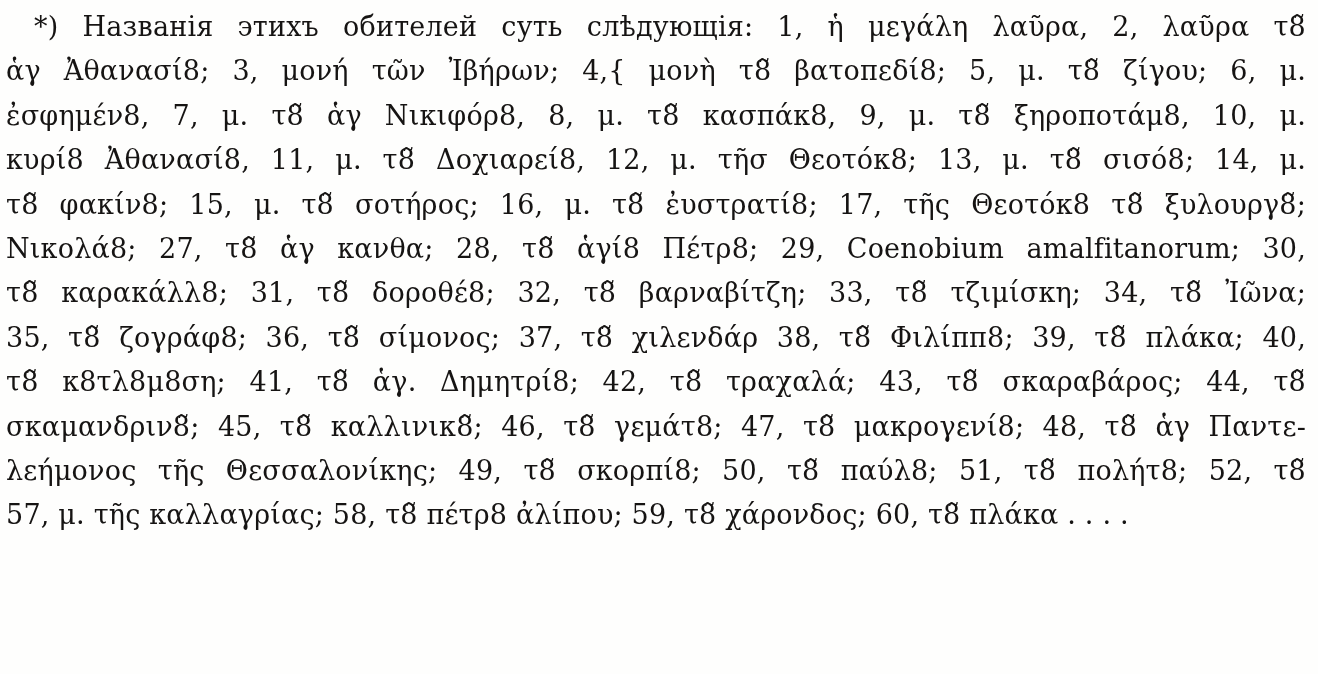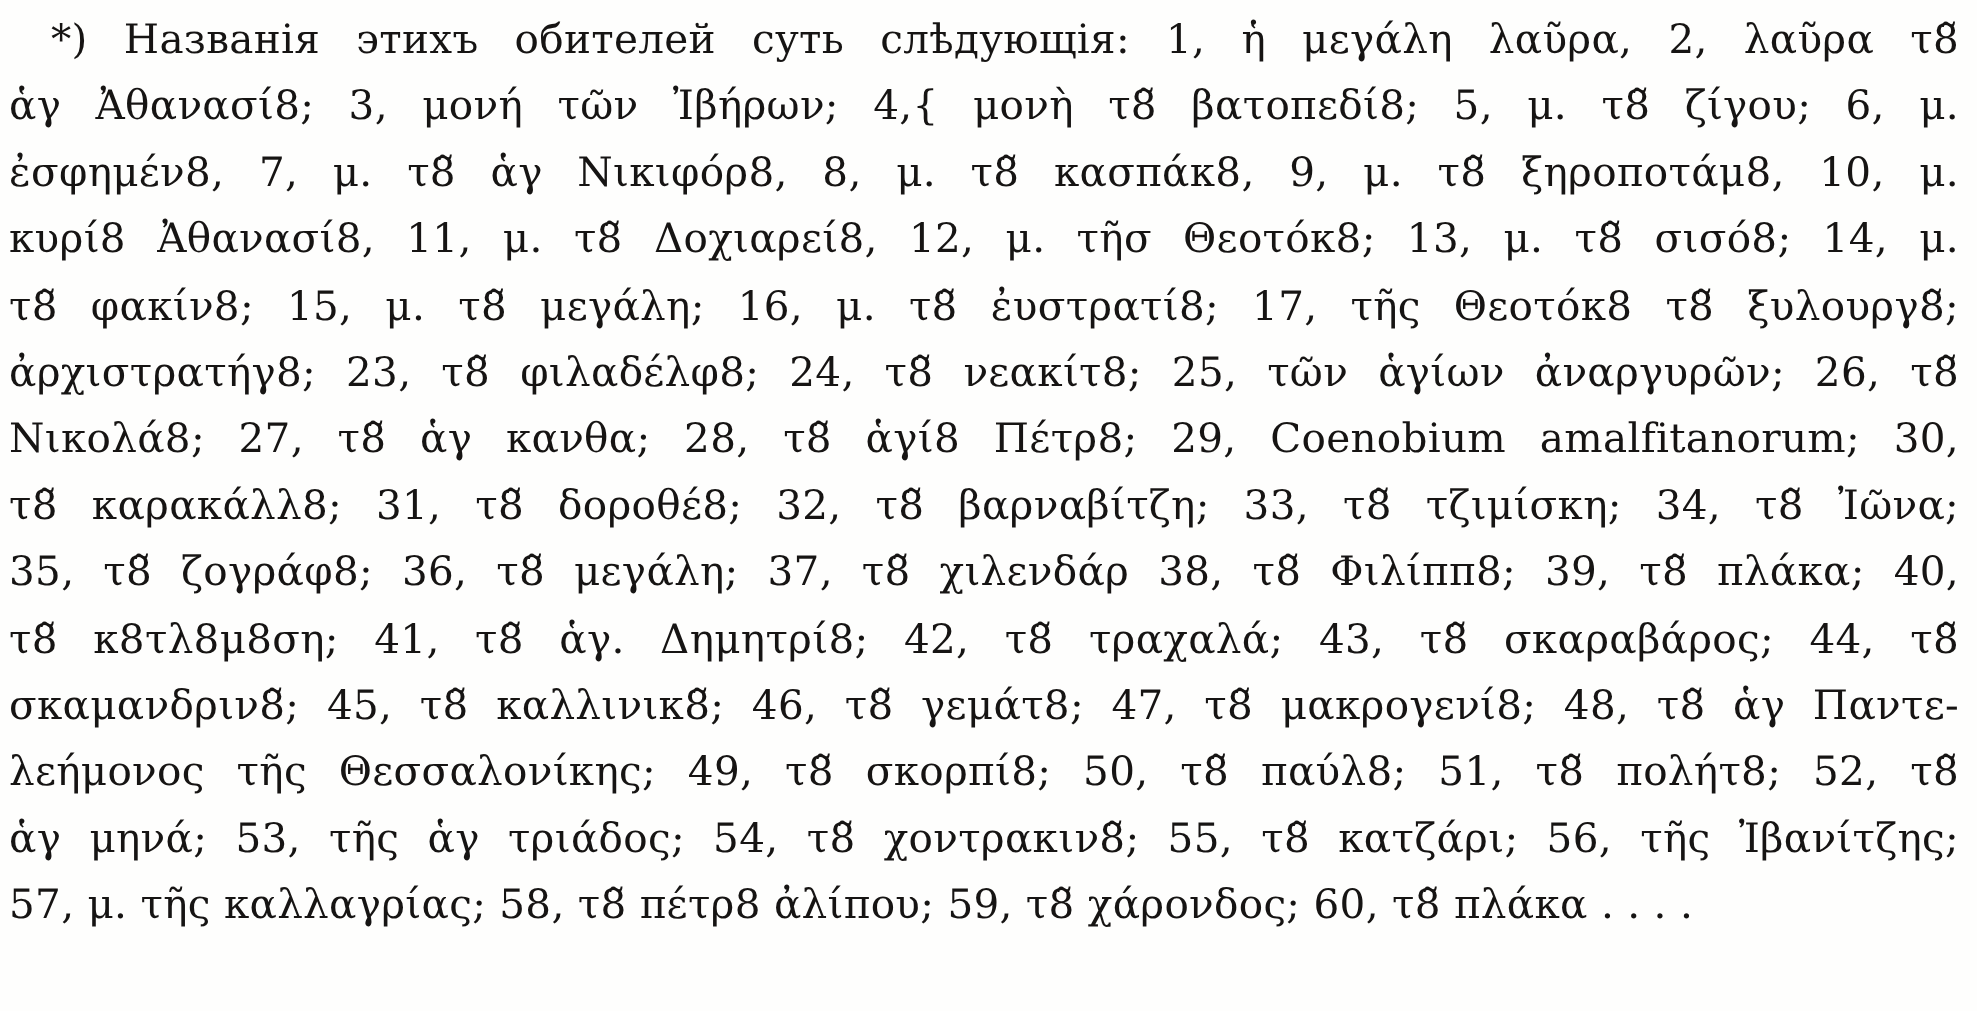--- a/index.html
+++ b/index.html
@@ -43,24 +43,22 @@
 </style>
 </head>
 <body>
 
 <div class="page">
   <div class="textblock" id="footnote-block">
       <div class="line first">*) Названія этихъ обителей суть слѣдующія: 1, ἡ μεγάλη λαῦρα, 2, λαῦρα τ8̃</div>
       <div class="line">ἁγ Ἀθανασί8; 3, μονή τῶν Ἰβήρων; 4,{ μονὴ τ8̃ βατοπεδί8; 5, μ. τ8̃ ζίγου; 6, μ.</div>
       <div class="line">ἐσφημέν8, 7, μ. τ8̃ ἁγ Νικιφόρ8, 8, μ. τ8̃ κασπάκ8, 9, μ. τ8̃ ξηροποτάμ8, 10, μ.</div>
       <div class="line">κυρί8 Ἀθανασί8, 11, μ. τ8̃ Δοχιαρεί8, 12, μ. τῆσ Θεοτόκ8; 13, μ. τ8̃ σισό8; 14, μ.</div>
-      <div class="line">τ8̃ φακίν8; 15, μ. τ8̃ μεγάλη; 16, μ. τ8̃ ἐυστρατί8; 17, τῆς Θεοτόκ8 τ8̃ ξυλουργ8̃;</div>
-      <div class="line">ἀρχιστρατήγ8; 23, τ8̃ φιλαδέλφ8; 24, τ8̃ νεακίτ8; 25, τῶν ἁγίων ἀναργυρῶν; 26, τ8̃</div>
+      <div class="line">τ8̃ φακίν8; 15, μ. τ8̃ σοτήρος; 16, μ. τ8̃ ἐυστρατί8; 17, τῆς Θεοτόκ8 τ8̃ ξυλουργ8̃;</div>
       <div class="line">Νικολά8; 27, τ8̃ ἁγ κανθα; 28, τ8̃ ἁγί8 Πέτρ8; 29, Coenobium amalfitanorum; 30,</div>
       <div class="line">τ8̃ καρακάλλ8; 31, τ8̃ δοροθέ8; 32, τ8̃ βαρναβίτζη; 33, τ8̃ τζιμίσκη; 34, τ8̃ Ἰῶνα;</div>
-      <div class="line">35, τ8̃ ζογράφ8; 36, τ8̃ μεγάλη; 37, τ8̃ χιλενδάρ 38, τ8̃ Φιλίππ8; 39, τ8̃ πλάκα; 40,</div>
+      <div class="line">35, τ8̃ ζογράφ8; 36, τ8̃ σίμονος; 37, τ8̃ χιλενδάρ 38, τ8̃ Φιλίππ8; 39, τ8̃ πλάκα; 40,</div>
       <div class="line">τ8̃ κ8τλ8μ8ση; 41, τ8̃ ἁγ. Δημητρί8; 42, τ8̃ τραχαλά; 43, τ8̃ σκαραβάρος; 44, τ8̃</div>
       <div class="line">σκαμανδριν8̃; 45, τ8̃ καλλινικ8̃; 46, τ8̃ γεμάτ8; 47, τ8̃ μακρογενί8; 48, τ8̃ ἁγ Παντε-</div>
       <div class="line">λεήμονος τῆς Θεσσαλονίκης; 49, τ8̃ σκορπί8; 50, τ8̃ παύλ8; 51, τ8̃ πολήτ8; 52, τ8̃</div>
-      <div class="line">ἁγ μηνά; 53, τῆς ἁγ τριάδος; 54, τ8̃ χοντρακιν8̃; 55, τ8̃ κατζάρι; 56, τῆς Ἰβανίτζης;</div>
       <div class="line last">57, μ. τῆς καλλαγρίας; 58, τ8̃ πέτρ8 ἀλίπου; 59, τ8̃ χάρονδος; 60, τ8̃ πλάκα . . . .</div>
     </div>
 </div>
 
 </body></html>

